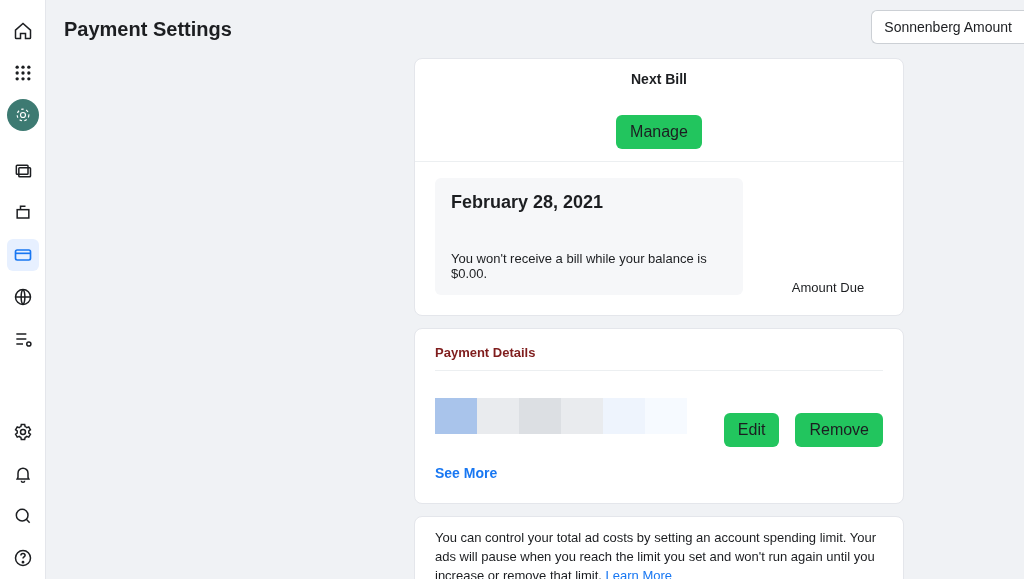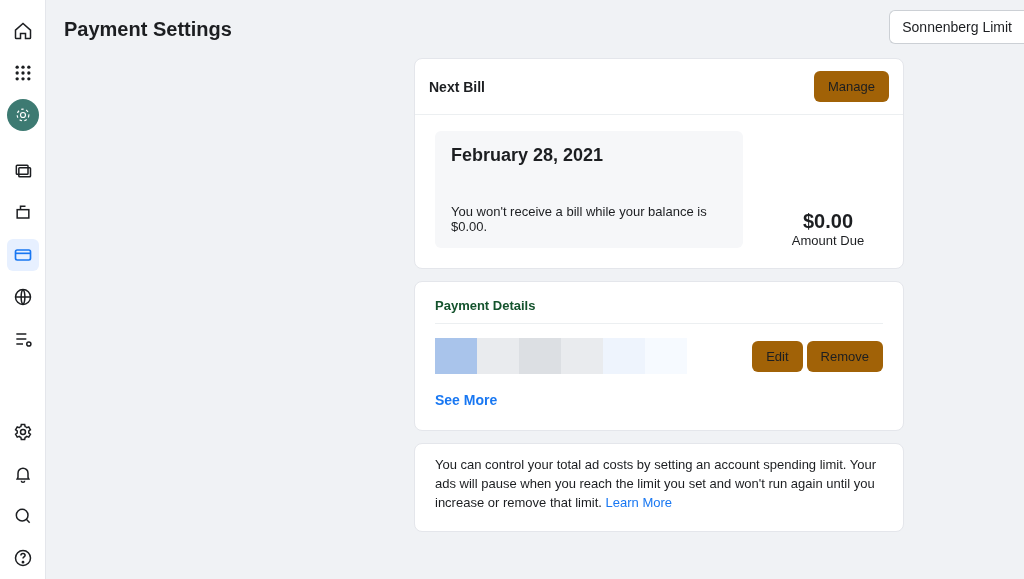--- a/index.html
+++ b/index.html
@@ -71,35 +71,37 @@
     border-radius: 8px;
     margin-bottom: 12px;
     overflow: hidden;
   }
   .card-header {
     display: flex;
     align-items: center;
     justify-content: space-between;
     padding: 12px 14px;
     border-bottom: 1px solid #eceff1;
+    flex-direction: column;
   }
   .card-header-title {
     font-size: 14px;
     font-weight: 700;
     color: #1c1e21;
   }
   .btn {
-    background: #a16207;
+    background: #22c55e;
     border: none;
     border-radius: 6px;
     padding: 8px 14px;
-    font-size: 13px;
+    font-size: 16px;
     font-weight: 500;
     color: #1c1e21;
     cursor: pointer;
+    margin-top: 28px;
   }
   .next-bill-body {
     display: flex;
     align-items: flex-end;
     padding: 16px 20px 20px 20px;
   }
   .bill-block {
     background: #f6f7f9;
     border-radius: 6px;
     padding: 14px 16px;
@@ -127,21 +129,21 @@
   .amount-label {
     font-size: 13px;
     color: #1c1e21;
   }
   .pm-body {
     padding: 10px 20px 18px 20px;
   }
   .pm-details-label {
     font-size: 13px;
     font-weight: 700;
-    color: #14532d;
+    color: #7f1d1d;
     padding: 6px 0 10px 0;
     border-bottom: 1px solid #eceff1;
   }
   .pm-row {
     display: flex;
     align-items: center;
     padding-top: 14px;
   }
   .pm-placeholder {
     display: flex;
@@ -149,21 +151,21 @@
   }
   .pm-placeholder span {
     width: 42px; height: 36px;
   }
   .pm-placeholder span:nth-child(1){background:#a9c4eb;}
   .pm-placeholder span:nth-child(2){background:#e9ebee;}
   .pm-placeholder span:nth-child(3){background:#dcdfe3;}
   .pm-placeholder span:nth-child(4){background:#e9ebee;}
   .pm-placeholder span:nth-child(5){background:#eef4fd;}
   .pm-placeholder span:nth-child(6){background:#f6faff;}
-  .pm-actions { margin-left: auto; display: flex; gap: 4px; }
+  .pm-actions { margin-left: auto; display: flex; gap: 16px; }
   .see-more {
     color: #1877f2;
     font-weight: 700;
     font-size: 14px;
     padding: 18px 0 4px 0;
     cursor: pointer;
   }
   .spend-body {
     padding: 12px 20px 18px 20px;
   }
@@ -260,36 +262,35 @@
         <circle cx="12" cy="12" r="9"></circle>
         <path d="M9.5 9a2.5 2.5 0 0 1 5 0c0 1.5-2.5 2-2.5 3.5"></path>
         <circle cx="12" cy="17" r="0.8" fill="#1c1e21"></circle>
       </svg>
   </div>
 </div>
 
 <div class="page">
   <h1 class="page-title">Payment Settings</h1>
 
-  <button class="account-btn">Sonnenberg Limit</button>
+  <button class="account-btn">Sonnenberg Amount</button>
 
   <div class="cards">
 
     <div class="card">
       <div class="card-header">
         <span class="card-header-title">Next Bill</span>
         <button class="btn">Manage</button>
       </div>
       <div class="next-bill-body">
         <div class="bill-block">
           <div class="bill-date">February 28, 2021</div>
           <div class="bill-note">You won't receive a bill while your balance is $0.00.</div>
         </div>
         <div class="amount-block">
-          <div class="amount-value">$0.00</div>
           <div class="amount-label">Amount Due</div>
         </div>
       </div>
     </div>
 
     <div class="card">
       <div class="pm-body">
         <div class="pm-details-label">Payment Details</div>
         <div class="pm-row">
           <div class="pm-placeholder">

